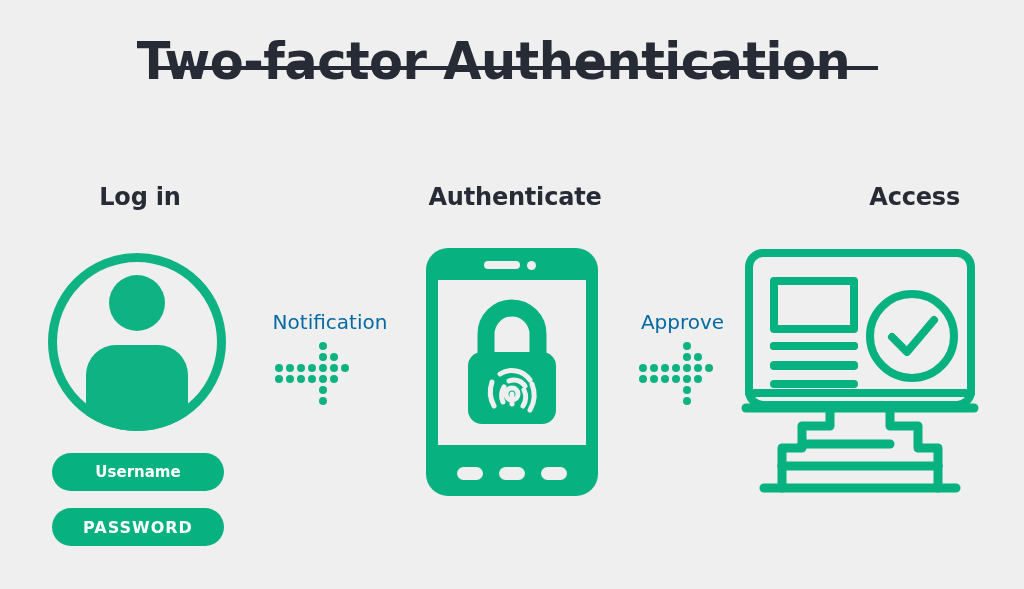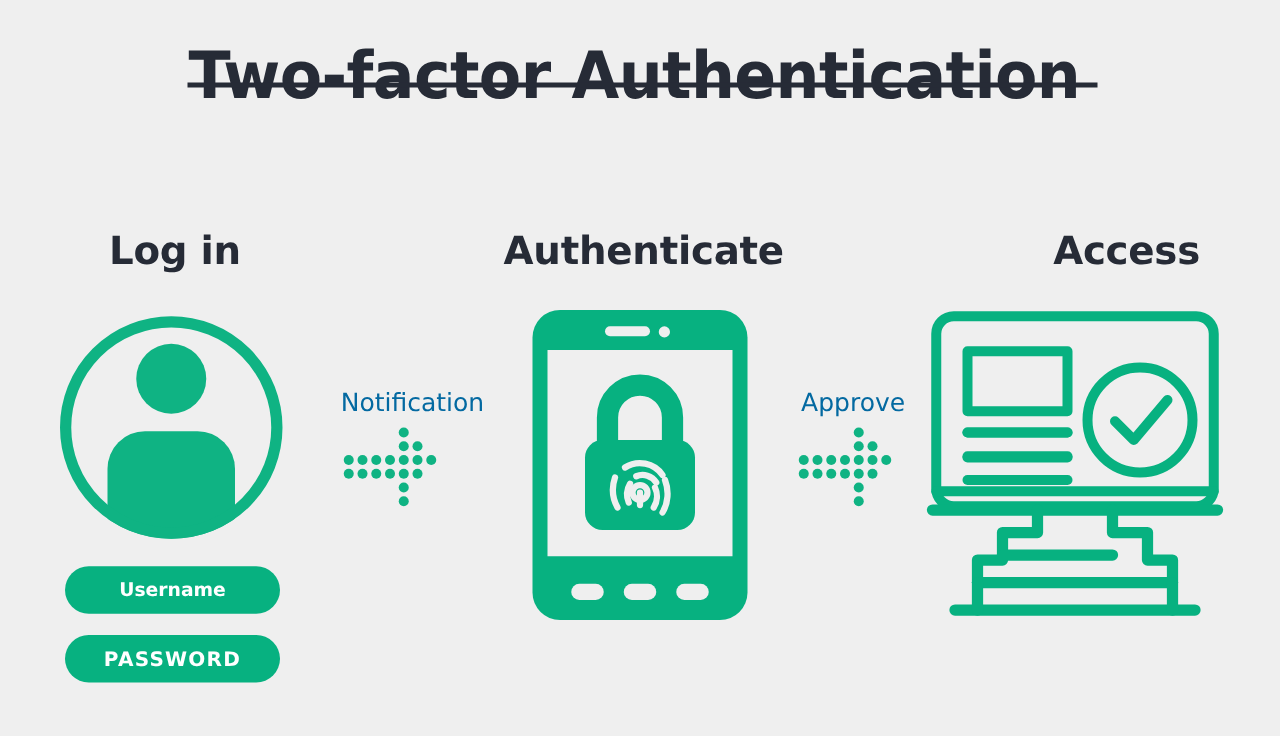--- a/index.html
+++ b/index.html
@@ -17,21 +17,21 @@
 
   .canvas {
     position: relative;
     width: 1024px;
     height: 589px;
   }
 
   
   .title-block {
     position: absolute;
-    left: 16px;
+    left: 2px;
     top: 34px;
     width: 983px;
     text-align: center;
   }
   .page-title {
     font-family: "DejaVu Sans", sans-serif;
     font-size: 52px;
     font-weight: 700;
     color: #262b36;
     letter-spacing: -0.5px;
@@ -46,21 +46,21 @@
     width: 728px;
     height: 4px;
     background: #262b36;
   }
 
   
   .step-heading {
     position: absolute;
     font-family: "DejaVu Sans", sans-serif;
     font-weight: 700;
-    font-size: 31px;
+    font-size: 24px;
     color: #262b36;
     text-align: center;
     letter-spacing: -0.2px;
     white-space: nowrap;
   }
   .h-login      { left: 40px;  top: 183px; width: 200px; }
   .h-auth       { left: 390px; top: 183px; width: 250px; }
   .h-access     { left: 760px; top: 183px; width: 200px; text-align: right; }
 
   

